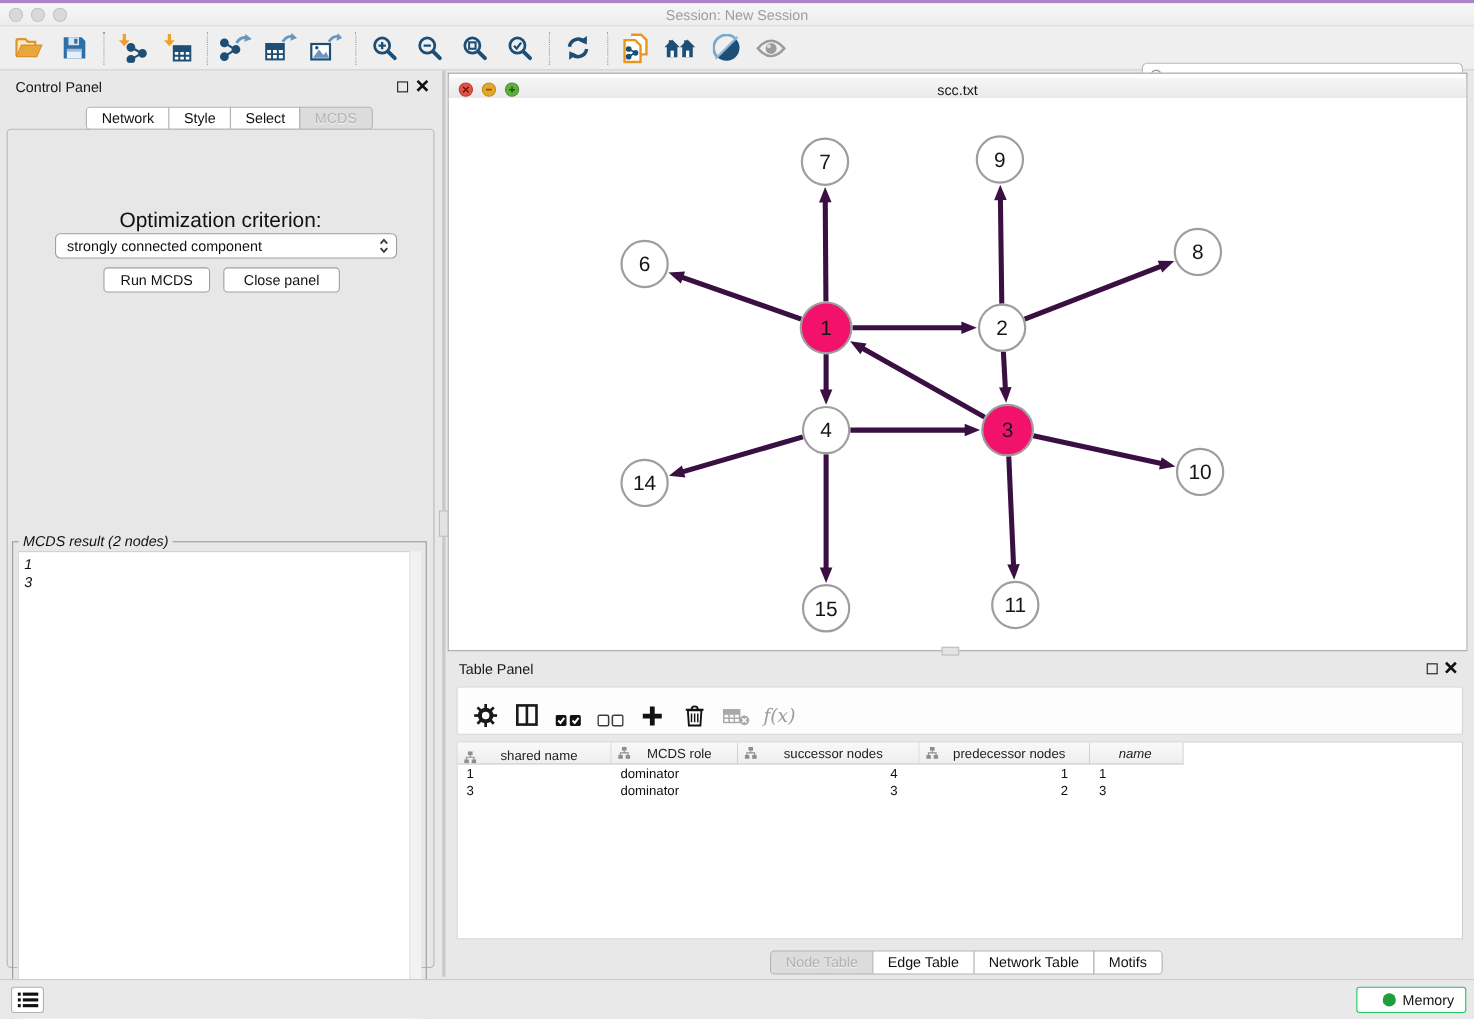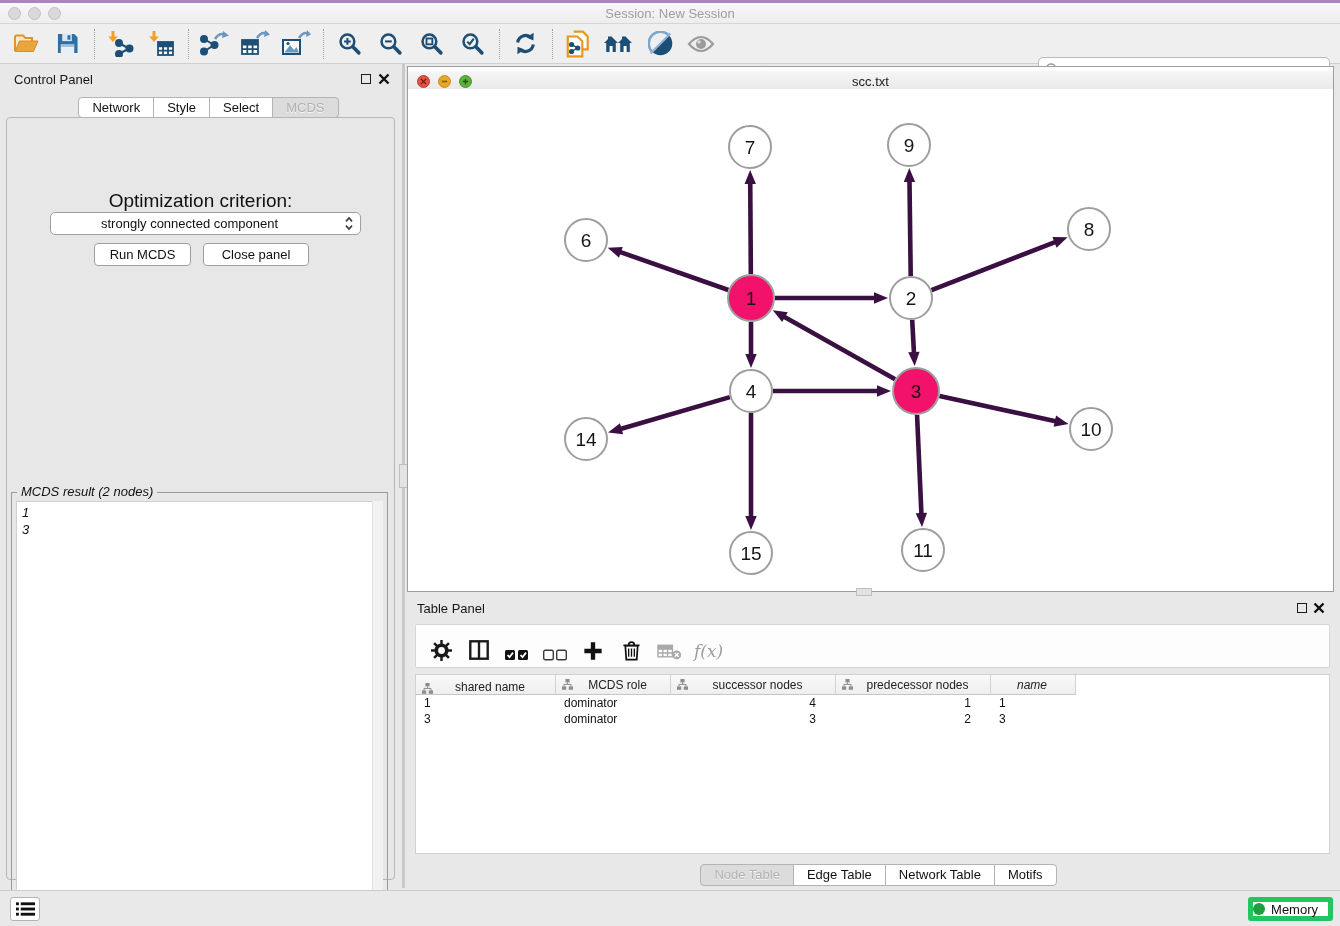--- a/index.html
+++ b/index.html
@@ -40,21 +40,21 @@
   .tab:first-child { border-radius:4px 0 0 4px; margin-left:16px; }
   .tab:last-child { border-radius:0 4px 4px 0; }
   .tab.active { background:#dcdcdc; color:#b2b2b2; text-shadow:0 1px 0 #f4f4f4; }
   .cp-tabs { top:33px; left:0; width:100%; justify-content:center; }
   .cp-content { position:absolute; left:6px; top:53px; width:389px; height:763px;
     border:1px solid #b6b6b6; border-radius:4px; background:#e7e7e7; }
   .opt-label { position:absolute; top:72px; width:100%; text-align:center; font-size:19px; color:#111; }
   .dropdown { position:absolute; left:43px; top:94px; width:311px; height:23px; background:#fff;
     border:1px solid #9f9f9f; border-radius:5px; display:flex; align-items:center;
     padding:0 6px 0 10px; font-size:13px; cursor:pointer; }
-  .dropdown-value { flex:1; color:#111;margin-left:40px; }
+  .dropdown-value { flex:1; color:#111; }
   .btn { position:absolute; height:23px; background:#fff; border:1px solid #9f9f9f; border-radius:4px;
     font-size:13px; color:#111; text-align:center; line-height:21px; cursor:pointer; }
   .result-fieldset { position:absolute; left:11px; top:428px; width:377px; height:470px;
     border:1px solid #9a9a9a;font-style:italic; }
   .result-legend { position:absolute; top:-9px; left:5px; background:#e7e7e7; padding:0 4px;
     font-size:13px; color:#111; }
   .result-box { position:absolute; left:4px; top:8px; right:4px; bottom:4px; background:#fff;
     border:1px solid #cfcfcf; font-size:13px; color:#111; padding:2px 5px; line-height:17px; }
   .result-scroll { position:absolute; right:0; top:0; bottom:0; width:11px; background:#f2f2f2;
     border-left:1px solid #e2e2e2; }
@@ -94,22 +94,22 @@
   .t-cell { font-size:12px; color:#111; padding:1px 20px 0 8px; white-space:nowrap; overflow:hidden; }
   .tp-tabs { bottom:2px; left:0; width:100%; justify-content:center; }
   .tp-tabs .tab { height:22px; line-height:20px; }
 
   
   .status-bar { left:0; top:890px; width:1340px; height:36px; background:#e9e9e9;
     border-top:1px solid #cccccc; }
   .list-btn { position:absolute; left:10px; top:6px; width:30px; height:24px; background:#fff;
     border:1px solid #b3b3b3; border-radius:3px; display:flex; align-items:center; justify-content:center;
     cursor:pointer; }
-  .memory-btn { position:absolute; right:7px; top:6px; height:24px; padding:0 10px 0 0; background:#fff;
-    border:5px solid #22c55e; border-radius:3px; display:flex; align-items:center; gap:6px;
+  .memory-btn { position:absolute; right:7px; top:6px; height:24px; padding:0 10px 0 23px; background:#fff;
+    border:1px solid #22c55e; border-radius:3px; display:flex; align-items:center; gap:6px;
     font-size:13px; color:#111; cursor:pointer; }
   .mem-dot { width:12px; height:12px; border-radius:50%; background:#1e9e3c; }
 </style>
 </head>
 <body>
 
 <div class="app">
 
   <div class="abs top-accent"></div>
 

